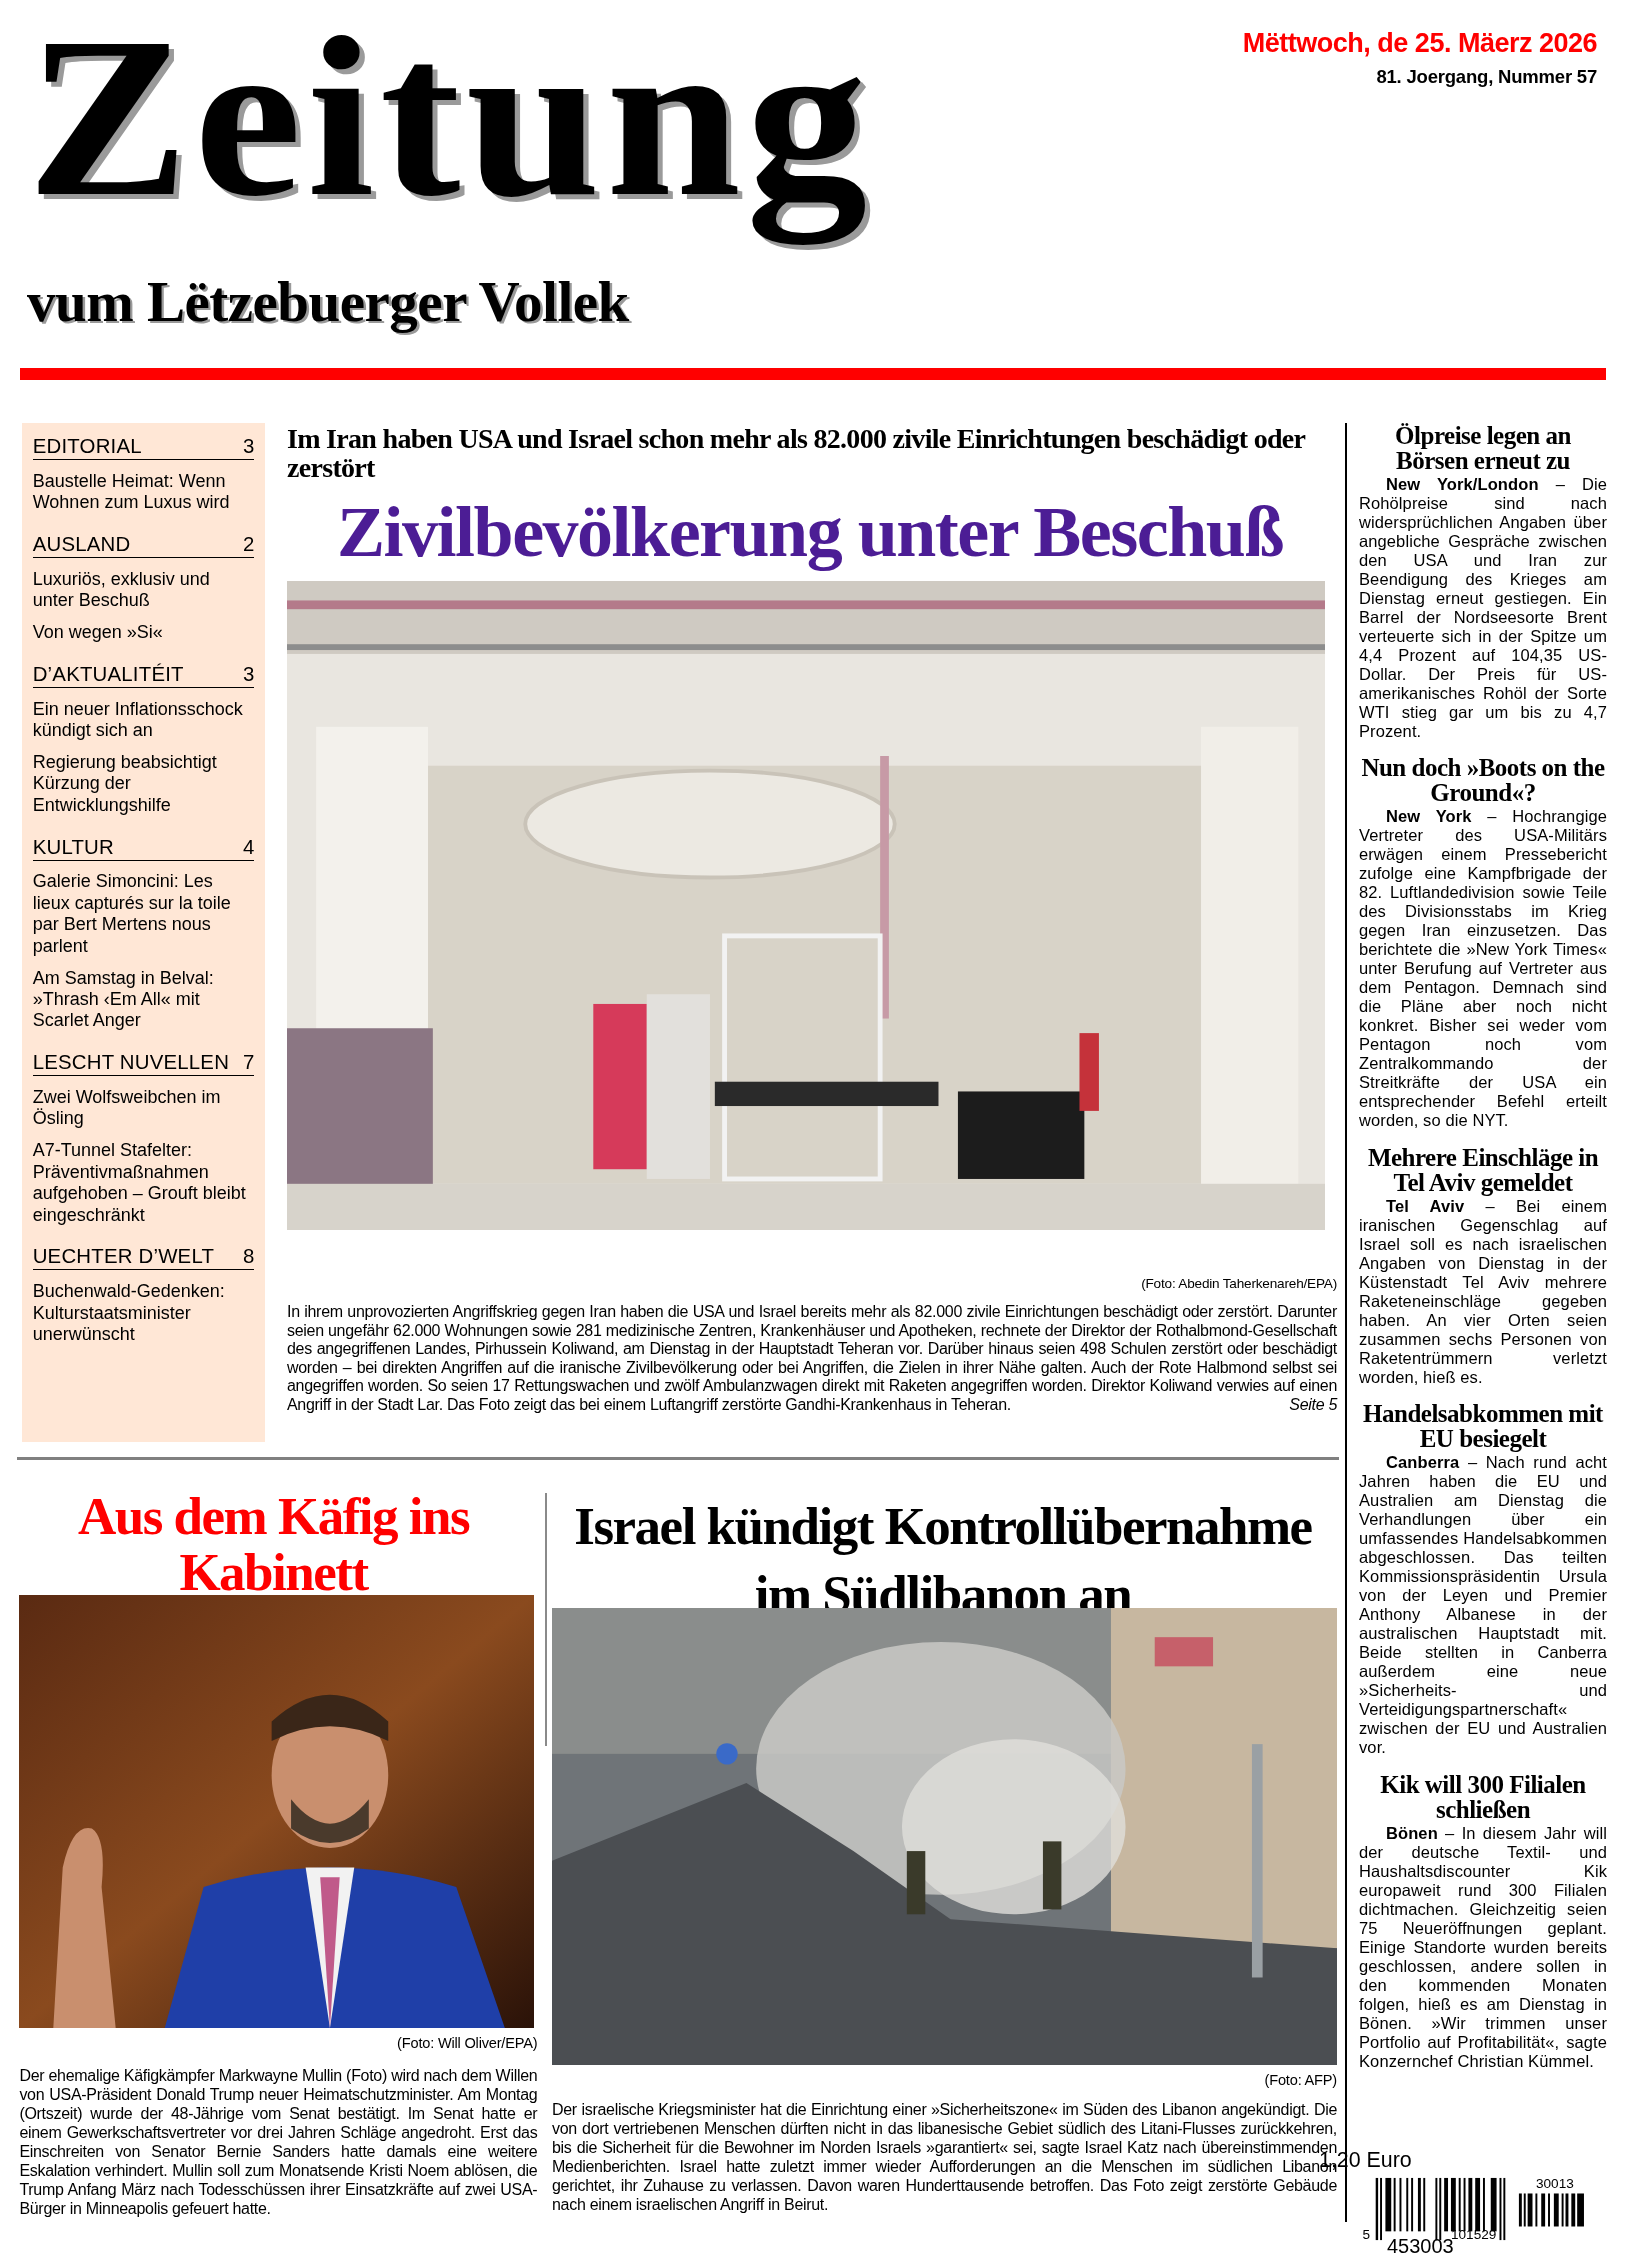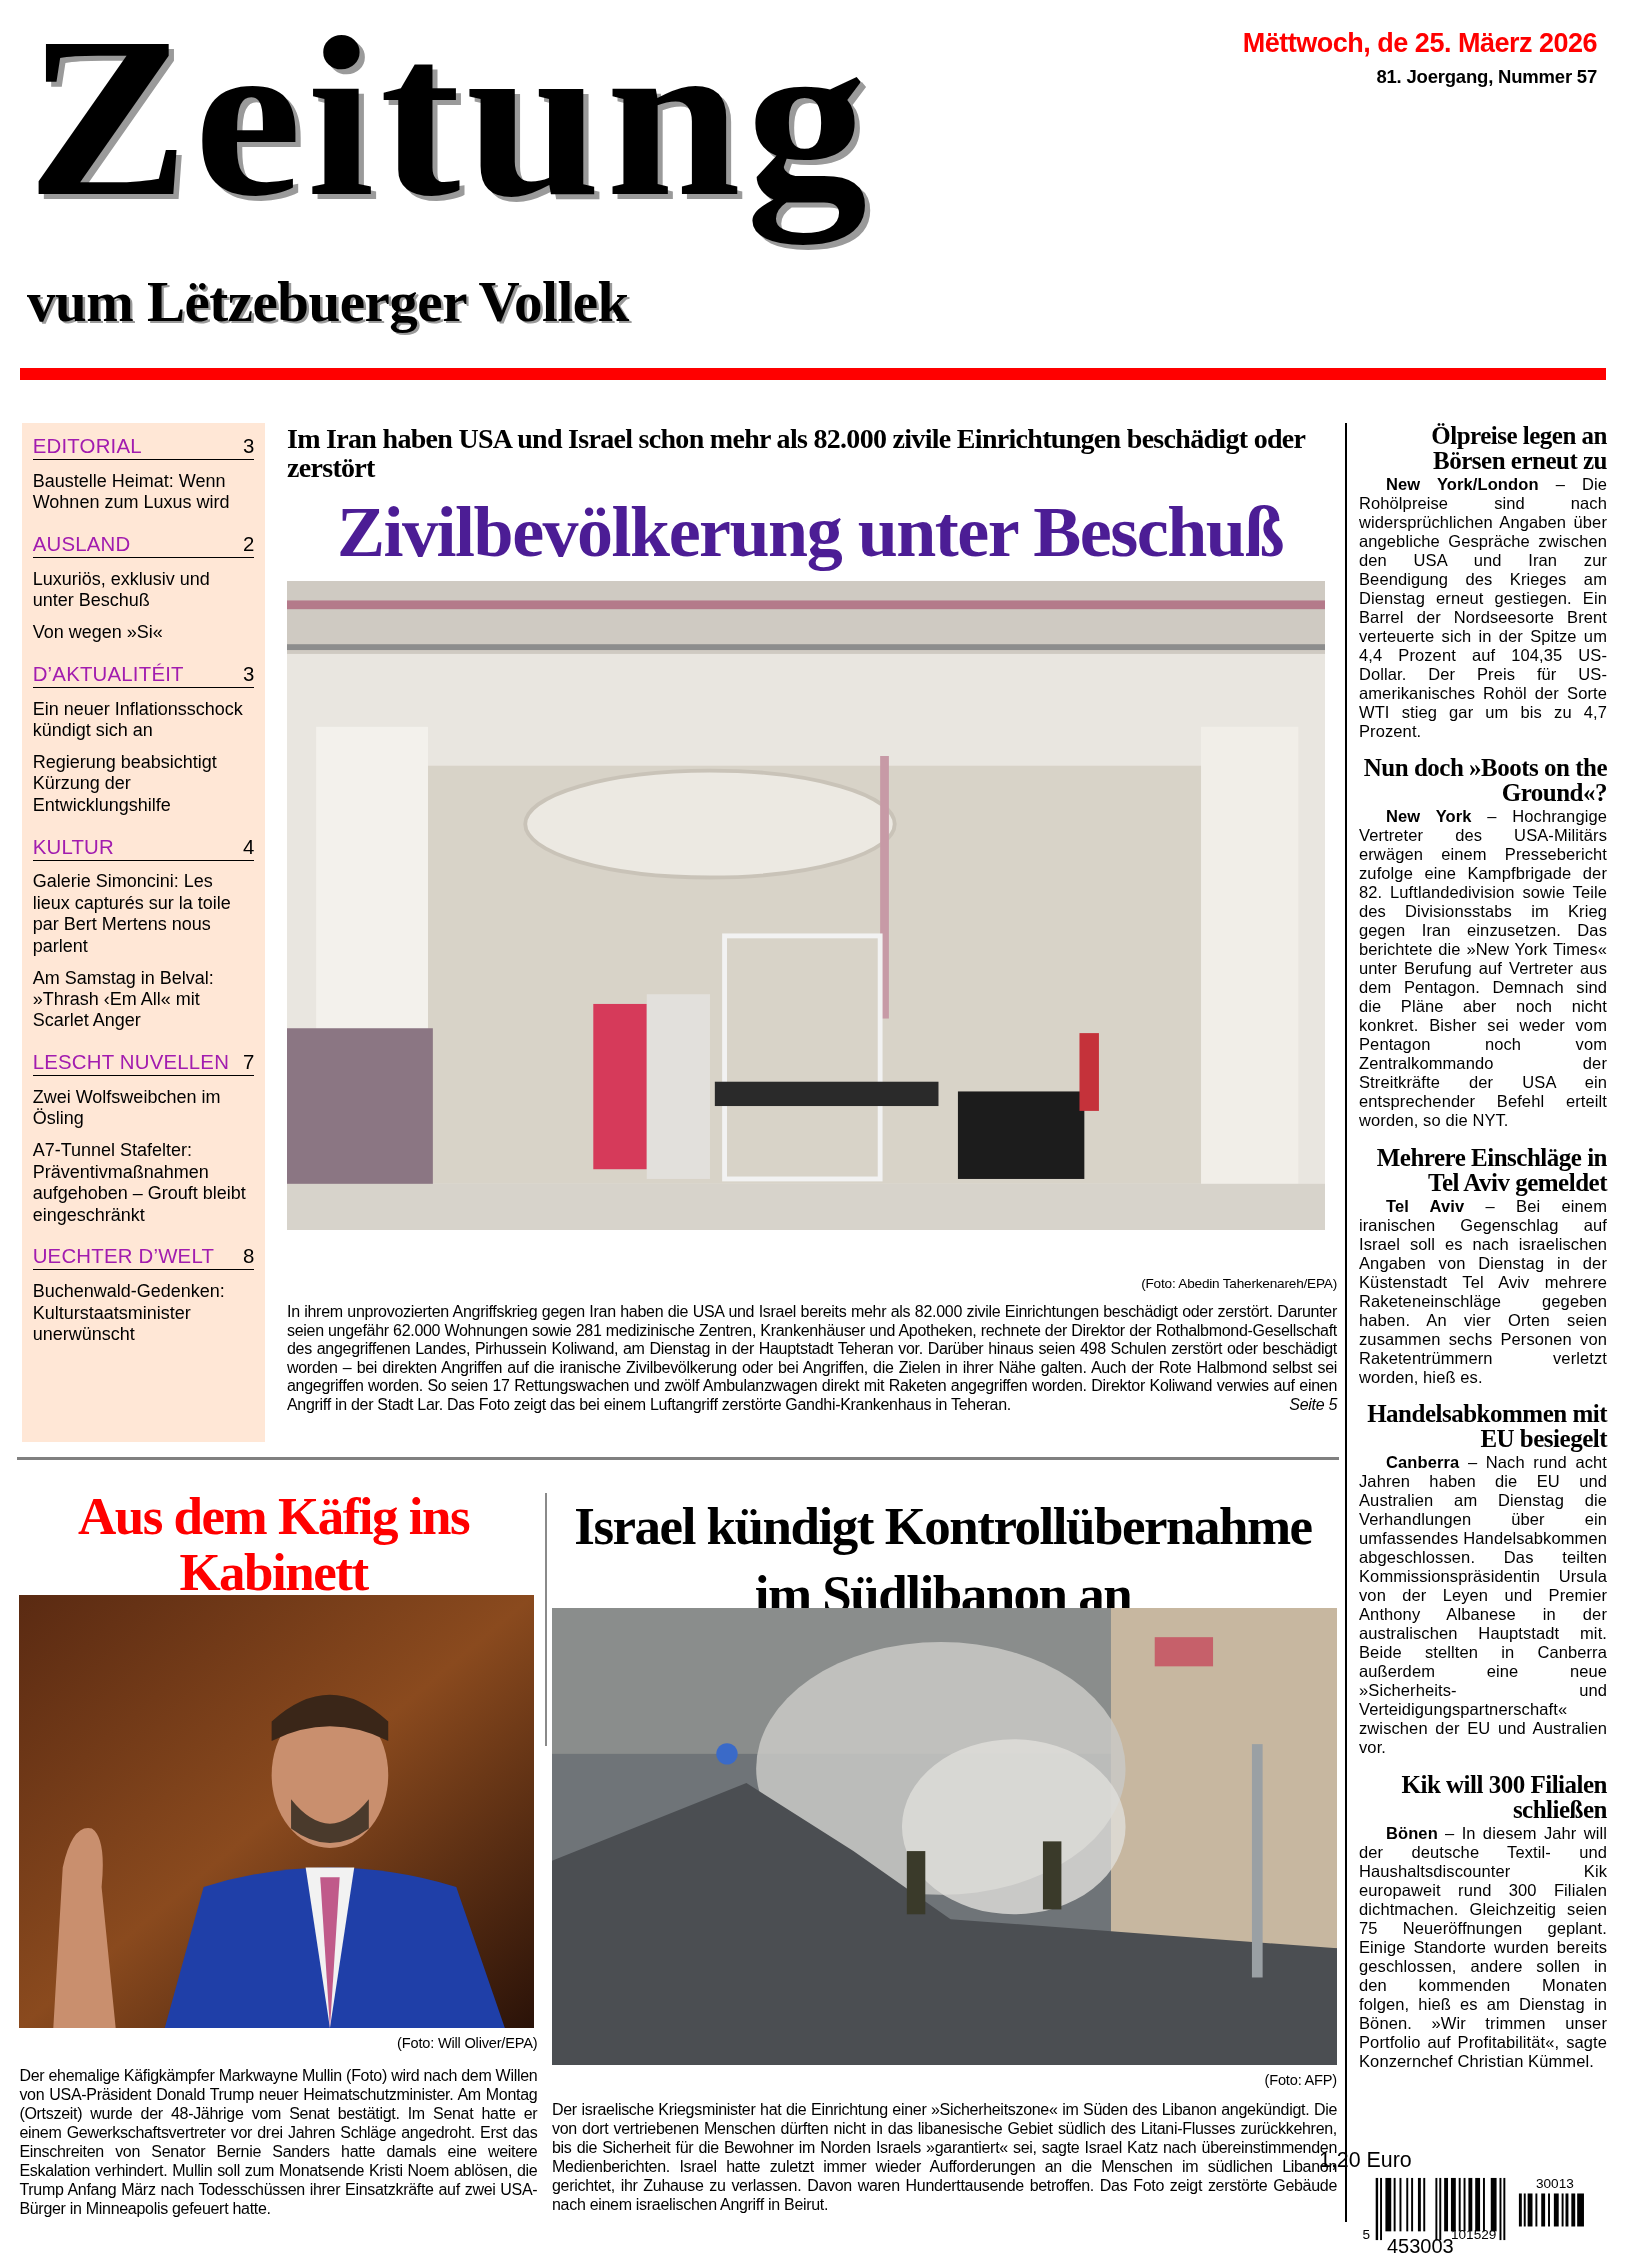--- a/index.html
+++ b/index.html
@@ -14,21 +14,21 @@
   #masthead-sub { left:27px; top:270px; font-size:57px; line-height:63px; font-weight:bold; letter-spacing:-0.5px;
     text-shadow: 2.4px 2.4px 0 #9a9a9a; }
   #date { right:29px; top:28px; font-size:27px; font-weight:bold; color:#ff0000; letter-spacing:-0.5px; }
   #issue { right:29px; top:66px; font-size:18.5px; font-weight:bold; letter-spacing:-0.2px; }
   #red-rule { left:20.4px; top:368px; width:1586px; height:11.7px; background:#ff0000; }
 
   
   #index { left:22px; top:423px; width:243px; height:1019px; background:#ffe7d6; padding:0 10.7px; box-sizing:border-box; }
   .idx-head { display:flex; justify-content:space-between; align-items:flex-end; border-bottom:1.9px solid #000;
     margin-top:13.6px; padding-bottom:1px; font-size:20.4px; line-height:23px; }
-  .idx-head .lbl { color:#a21caf; letter-spacing:0.2px; }
+  .idx-head .lbl { color:#000000; letter-spacing:0.2px; }
   .idx-item { font-size:18px; line-height:21.4px; margin-top:10.7px; }
   .idx-section:first-child .idx-head { margin-top:12px; }
   .idx-section { margin-bottom:19.4px; }
 
   
   #lead-kicker { left:287px; top:424px; width:1031px; font-size:28px; line-height:29px; font-weight:bold; letter-spacing:-0.7px; }
   #lead-title { left:292px; top:496px; width:1036px; text-align:center; font-size:72px; line-height:73px; font-weight:bold;
     color:#4c1d95; letter-spacing:-1.5px; }
   #lead-photo { left:287px; top:581px; width:1038px; height:649px; overflow:hidden; }
   #lead-credit { left:287px; top:1276px; width:1050px; text-align:right; font-size:13.6px; letter-spacing:-0.2px; }
@@ -50,21 +50,21 @@
   #story3-title { left:549px; top:1492px; width:788px; text-align:center; font-size:53px; line-height:68px; font-weight:bold;
     letter-spacing:-1.5px; }
   #story3-photo { left:552px; top:1608px; width:785px; height:457px; overflow:hidden; }
   #story3-credit { left:549px; top:2072px; width:788px; text-align:right; font-size:14.6px; letter-spacing:-0.2px; }
   #story3-body { left:552px; top:2100px; width:785px; font-size:16px; line-height:19px; text-align:justify; letter-spacing:-0.3px; }
 
   
   #right-rule { left:1345px; top:423px; width:2.4px; height:1799px; background:#000; }
   #right-col { left:1359px; top:423px; width:248px; }
   .brief { margin-bottom:14.6px; }
-  .brief h3 { margin:0; text-align:right; font-size:25px; line-height:25px; font-weight:bold; letter-spacing:-0.5px; }
+  .brief h3 { margin:0; text-align:center; font-size:25px; line-height:25px; font-weight:bold; letter-spacing:-0.5px; }
   .brief p { margin:1.9px 0 0 0; font-size:16.5px; line-height:19px; text-align:justify; letter-spacing:0.1px; }
   .brief .dateline { font-weight:bold; padding-left:27px; }
 
   #price { left:1319px; top:2148px; font-size:21.4px; }
   #barcode { left:1349px; top:2173px; width:267px; height:73px; }
 
   .photo-svg { width:100%; height:100%; display:block; }
 </style>
 </head>
 <body>

